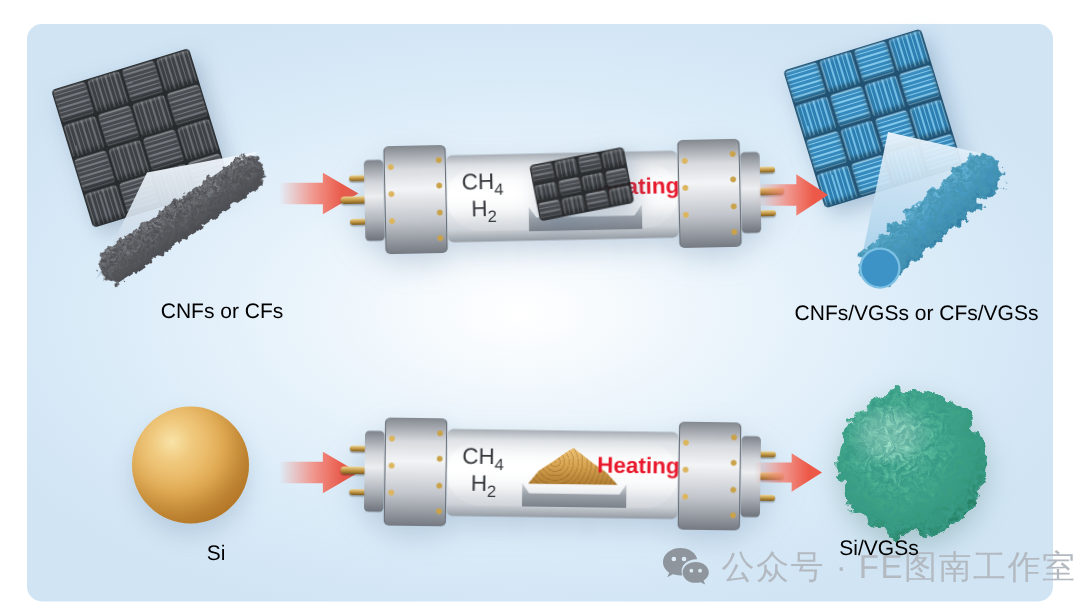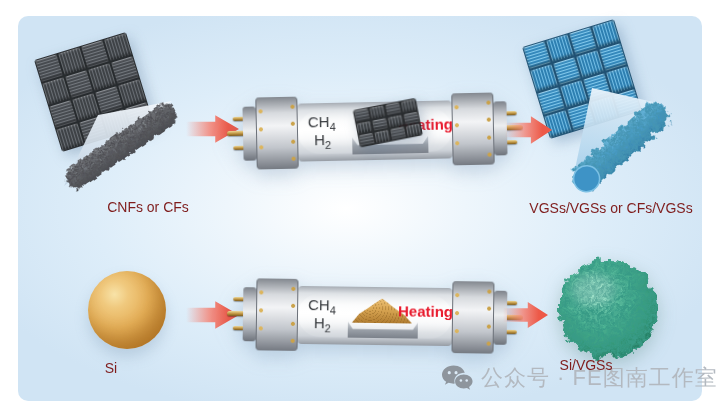--- a/index.html
+++ b/index.html
@@ -69,21 +69,21 @@
     clip-path:polygon(0 0, 7% 45%, 93% 45%, 100% 0, 100% 100%, 0 100%);}
   .boat.t1{left:54px;bottom:6px;width:76px;height:17px;}
   .boat.t2{left:50px;bottom:7px;width:70px;height:16px;}
   .powder{position:absolute;left:54px;top:11px;width:60px;height:25px;z-index:2;
     background:
       repeating-radial-gradient(circle at 30% 40%, rgba(120,80,20,.35) 0 .6px, rgba(0,0,0,0) .6px 3px),
       linear-gradient(180deg,#eec377 0%,#d9a653 45%,#b07c31 100%);
     clip-path:polygon(0 100%, 12% 64%, 27% 40%, 41% 16%, 50% 2%, 59% 18%, 72% 42%, 87% 66%, 100% 100%);}
 
   
-  .caption{transform:translateX(-50%);font-size:14px;color:#7f1d1d;white-space:nowrap;z-index:6;text-align:center;}
+  .caption{transform:translateX(-50%);font-size:14px;color:#000000;white-space:nowrap;z-index:6;text-align:center;}
   .watermark{display:flex;align-items:center;gap:7px;z-index:6;color:#b3b9c0;font-size:22px;letter-spacing:1px;white-space:nowrap;}
 </style>
 </head>
 <body>
 
 <div class="stage">
 
   <div class="abs panel"></div>
 
   <svg class="abs overlay">
@@ -234,25 +234,25 @@
     </div>
 
   <svg class="abs fiber" style="left:552px;top:125px;width:136px;height:44px;transform:rotate(-41deg)">
     <g filter="url(#ruffleBig)">
       <rect x="10" y="8" width="118" height="28" rx="14" fill="url(#fibBlueGrad)"></rect>
       <rect x="10" y="8" width="118" height="28" rx="14" filter="url(#spkBlue)"></rect>
     </g>
     <circle cx="22" cy="24" r="13" fill="#3e93c6" stroke="#7cc0e4" stroke-width="1.5"></circle>
   </svg>
 
-  <div class="abs caption" style="left:611px;top:200px">VGSs/VGSs or CFs/VGSs</div>
+  <div class="abs caption" style="left:611px;top:200px">CNFs/VGSs or CFs/VGSs</div>
 
   <div class="abs" id="si-sphere"></div>
 
-  <div class="abs caption" style="left:111px;top:360px">Si</div>
+  <div class="abs caption" style="left:144px;top:360px">Si</div>
 
   <div class="abs arrow" style="left:185px;top:300px"></div>
 
   <div class="abs tube" style="left:243px;top:280px;transform:rotate(0.8deg)">
     <div class="disc">
       <div class="pin pl1"></div>
       <div class="pin pl2"></div>
       <div class="pin pl3"></div>
     </div>
     <div class="collar"></div>

